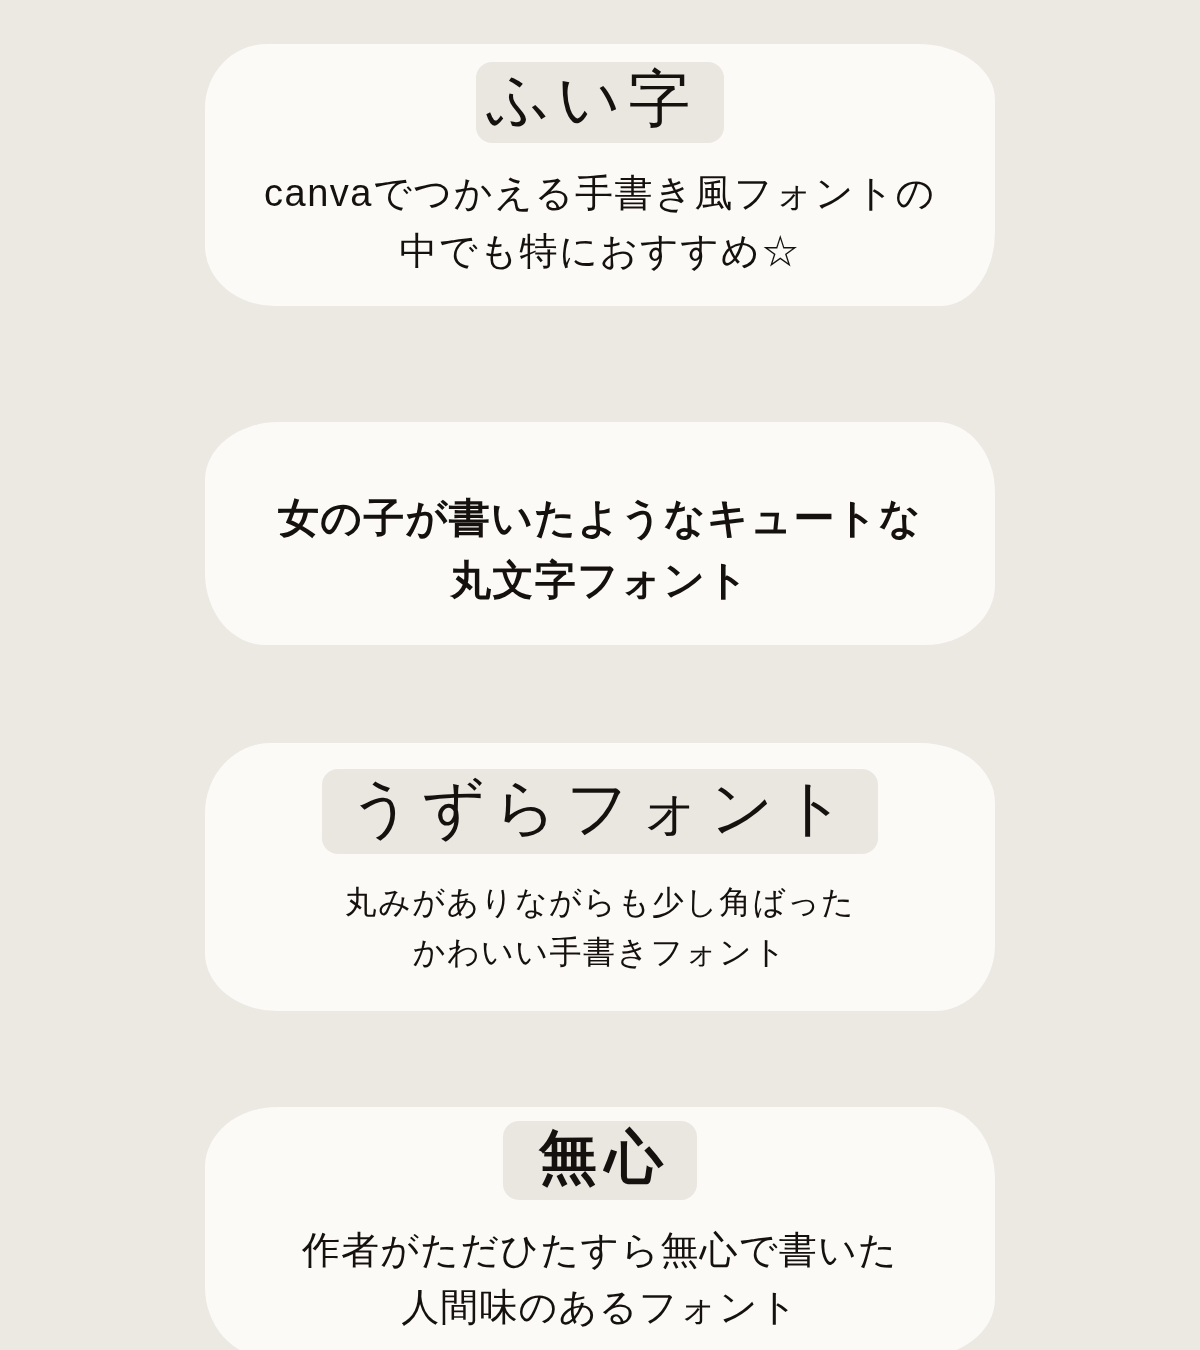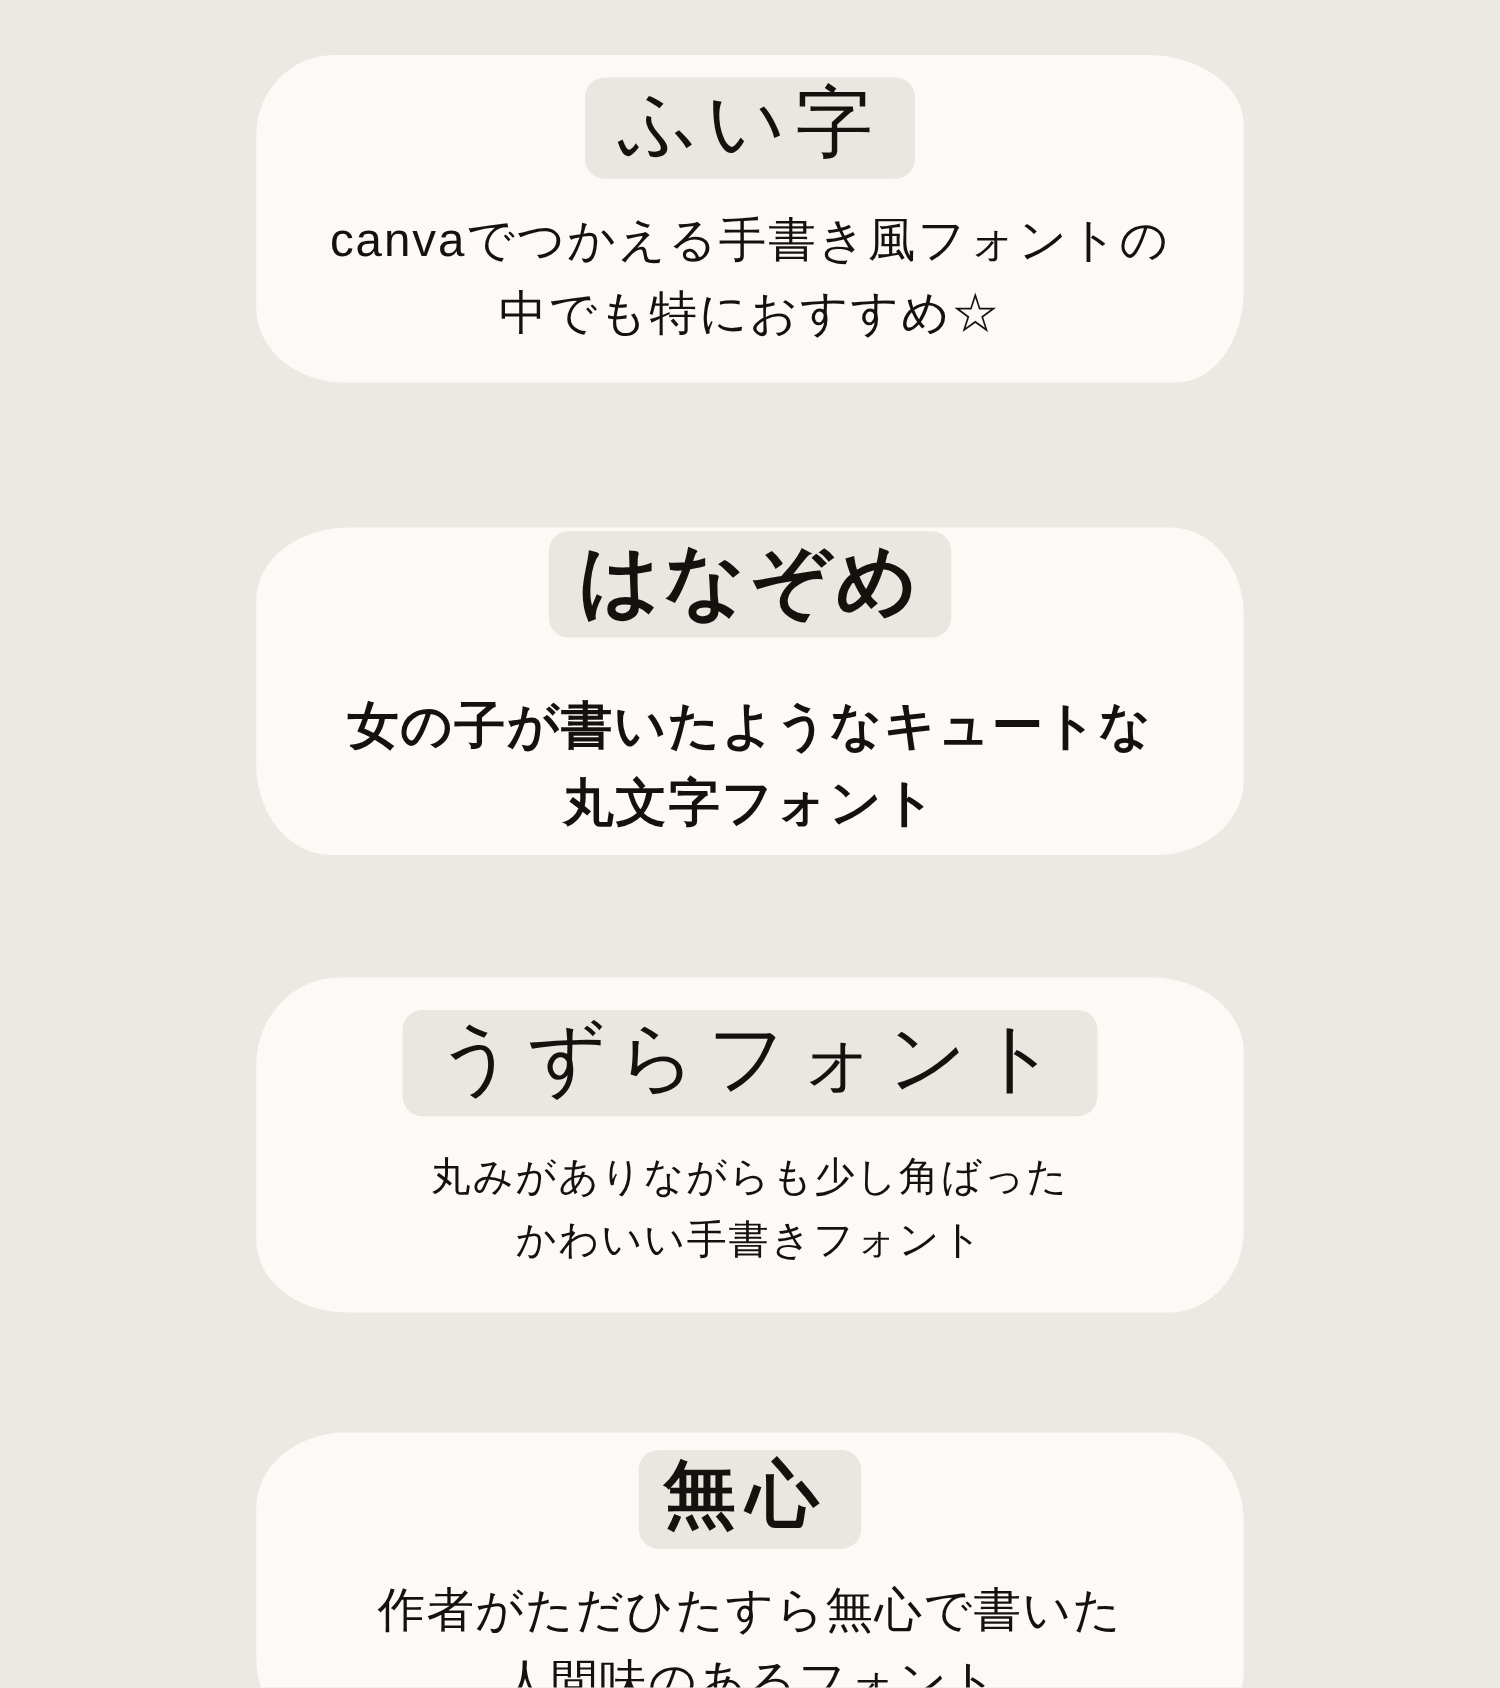--- a/index.html
+++ b/index.html
@@ -69,39 +69,39 @@
     padding: 6px 22px 10px 22px;
     line-height: 1.05;
     white-space: nowrap;
     letter-spacing: 0.06em;
   }
 
   .title-fuiji {
     font-size: 62px;
     font-weight: 500;
     letter-spacing: 0.12em;
-    padding: 4px 26px 12px 26px;
+    padding: 4px 26px 12px 10px;
   }
   .title-hanazome {
     font-size: 64px;
     font-weight: 700;
     letter-spacing: 0.05em;
     padding: 6px 24px 12px 24px;
   }
   .title-uzura {
     font-size: 62px;
     font-weight: 500;
     letter-spacing: 0.14em;
     padding: 6px 24px 14px 28px;
   }
   .title-mushin {
     font-size: 58px;
     font-weight: 700;
     letter-spacing: 0.14em;
-    padding: 6px 26px 12px 20px;
+    padding: 6px 26px 12px 36px;
   }
 
   .card-desc {
     margin-top: 22px;
     color: #15110e;
     text-align: center;
     line-height: 1.48;
     white-space: pre-line;
   }
 
@@ -135,21 +135,20 @@
 
 <div class="page">
 
   <div class="card card-1">
     <div class="card-title title-fuiji">ふい字</div>
     <div class="card-desc desc-fuiji">canvaでつかえる手書き風フォントの
 中でも特におすすめ☆</div>
   </div>
 
   <div class="card card-2">
-    <div class="card-title title-hanazome">はなぞめ</div>
     <div class="card-desc desc-hanazome">女の子が書いたようなキュートな
 丸文字フォント</div>
   </div>
 
   <div class="card card-3">
     <div class="card-title title-uzura">うずらフォント</div>
     <div class="card-desc desc-uzura">丸みがありながらも少し角ばった
 かわいい手書きフォント</div>
   </div>
 

